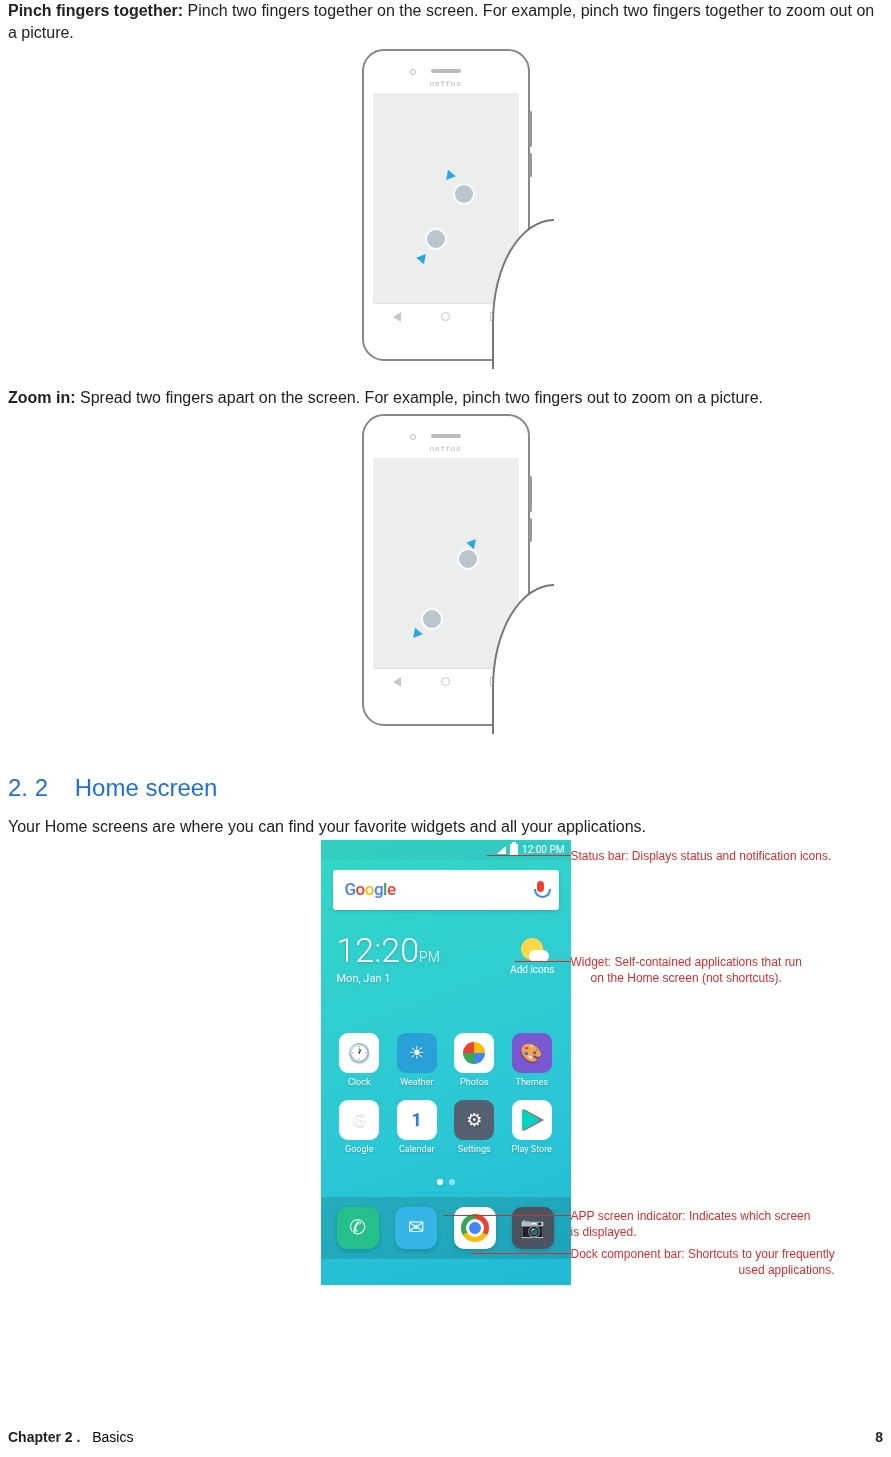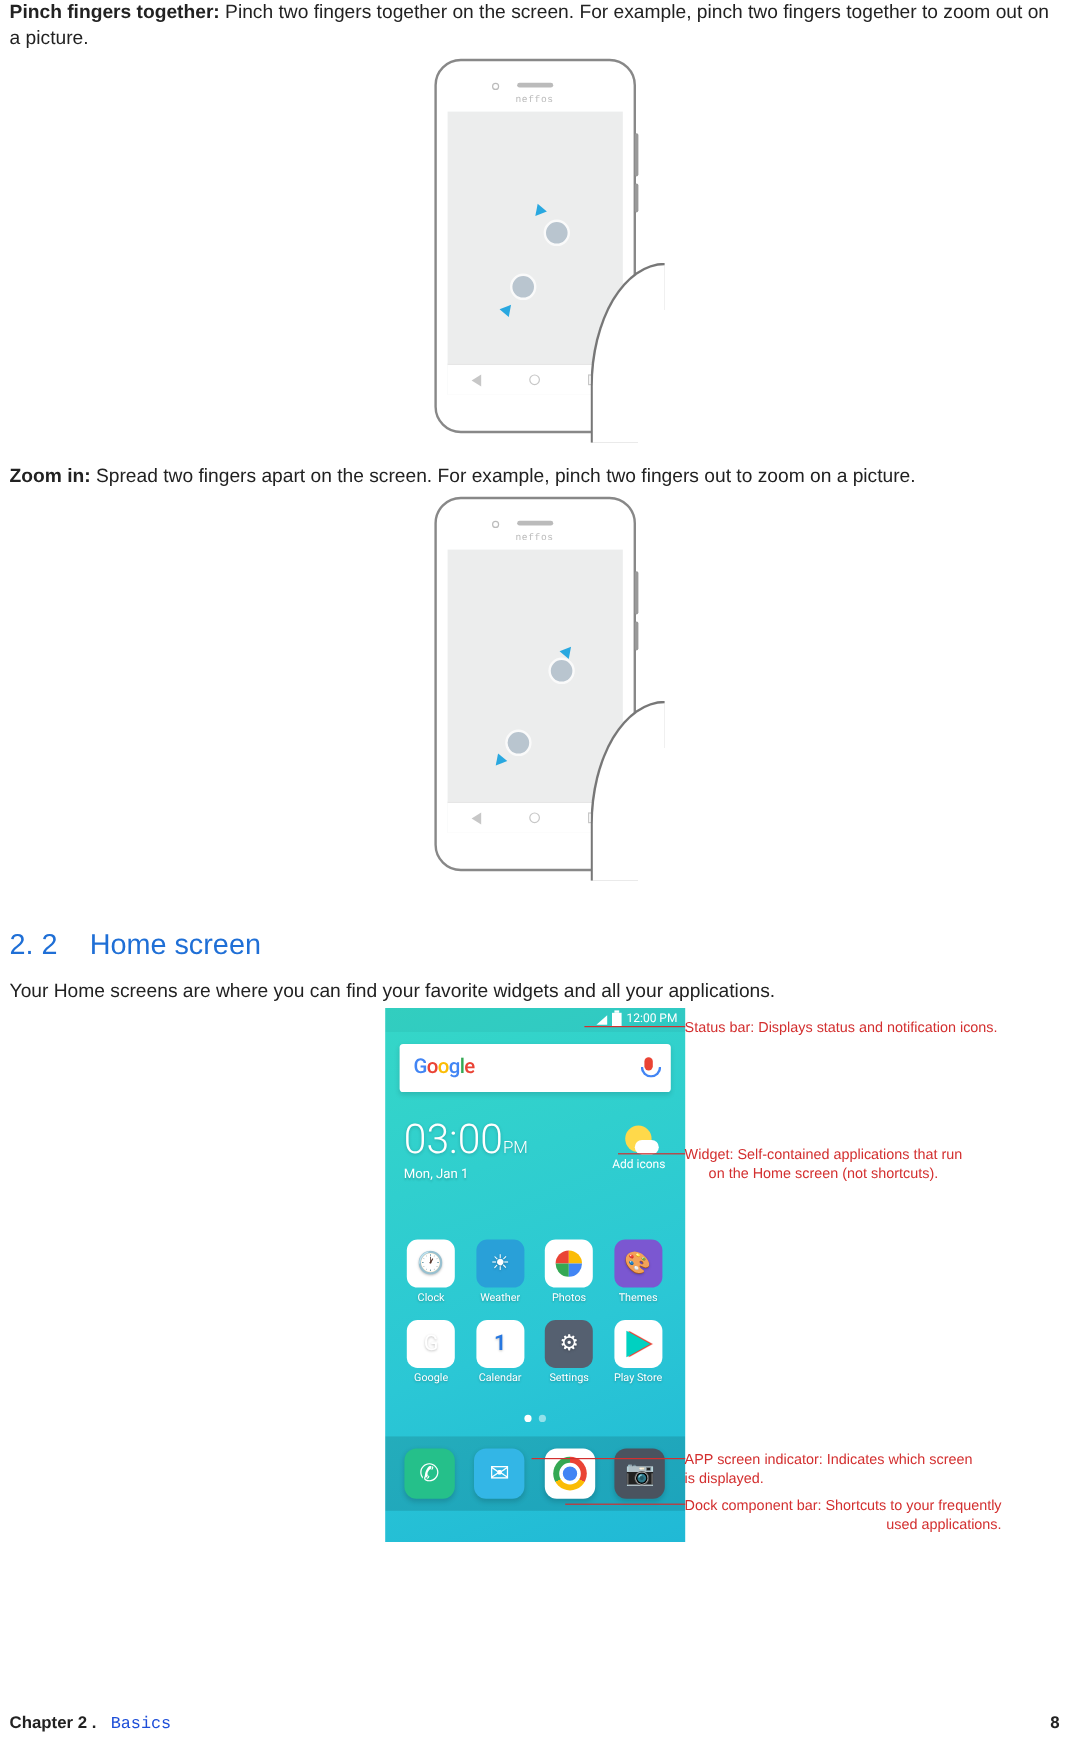--- a/index.html
+++ b/index.html
@@ -163,21 +163,21 @@
   .c1{ top: 8px; } .c1 .line{ left:-84px; width:84px; top:7px; }
   .c2{ top: 114px; text-align:center; } .c2 .line{ left:-56px; width:56px; top:7px; }
   .c3{ top: 368px; text-align:left;} .c3 .line{ left:-128px; width:128px; top:7px; }
   .c4{ top: 406px; text-align:right;} .c4 .line{ left:-100px; width:100px; top:7px; }
   
   .footer {
     position:absolute; left:8px; right:8px; bottom: 10px;
     display:flex; justify-content:space-between; font-size:14px;
   }
   .footer .chap { font-weight:700; }
-  .footer .sub { color:#1d4ed8; margin-left:8px; font-weight:400;font-family:Liberation Mono, monospace; }
+  .footer .sub { color:#000000; margin-left:8px; font-weight:400; }
   .footer .pg { font-weight:700; }
   .pinwheel{width:22px;height:22px;position:relative;}
   .pinwheel span{position:absolute;width:11px;height:11px;}
   .pw1{top:0;left:0;background:#ea4335;border-top-left-radius:11px;}
   .pw2{top:0;right:0;background:#fbbc05;border-top-right-radius:11px;}
   .pw3{bottom:0;left:0;background:#34a853;border-bottom-left-radius:11px;}
   .pw4{bottom:0;right:0;background:#4285F4;border-bottom-right-radius:11px;}
   .play-tri{width:0;height:0;border-top:11px solid transparent;border-bottom:11px solid transparent;border-left:20px solid;
     border-left-color:#00d1c1; filter: drop-shadow(2px 0 0 #ea4335);}
 </style>
@@ -241,21 +241,21 @@
       <div class="sig"></div>
       <div class="bat"></div>
       <span>12:00 PM</span>
     </div>
     <div class="search-card">
       <div class="g-logo"><span>G</span><span>o</span><span>o</span><span>g</span><span>l</span><span>e</span></div>
       <div class="mic"></div>
     </div>
     <div class="clock-row">
       <div>
-        <div class="clock-time"><span>03:00</span><span class="ampm">PM</span></div>
+        <div class="clock-time"><span>12:20</span><span class="ampm">PM</span></div>
         <div class="clock-date">Mon, Jan 1</div>
       </div>
       <div class="weather-widget">
         <div class="sun"></div>
         <div>Add icons</div>
       </div>
     </div>
     <div class="apps">
       <div class="app"><div class="ic ic-clock">🕐</div><span>Clock</span></div>
       <div class="app"><div class="ic ic-weather">☀</div><span>Weather</span></div>

